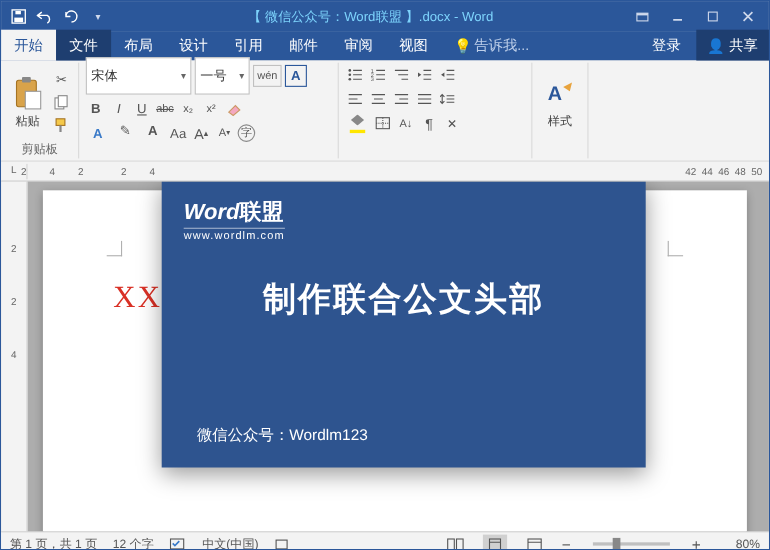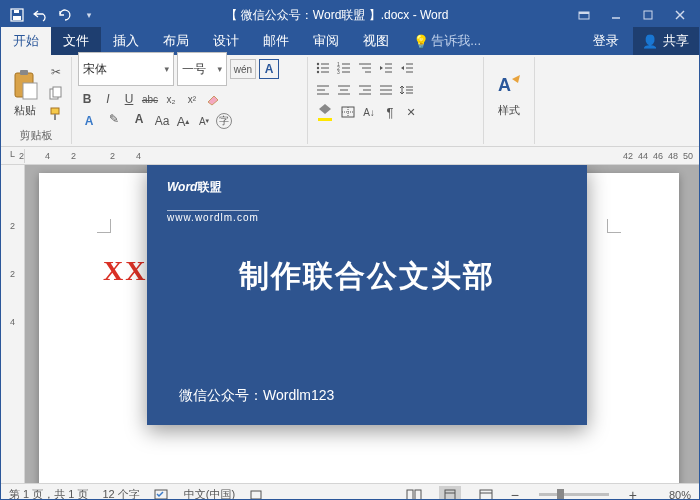--- a/index.html
+++ b/index.html
@@ -1,20 +1,20 @@
 <!DOCTYPE html>
 <html><head>
 <meta charset="utf-8">
 <style>
 *{margin:0;padding:0;box-sizing:border-box;font-family:"Microsoft YaHei",Arial,sans-serif;-webkit-font-smoothing:antialiased}
 body{width:700px;height:500px;overflow:hidden;background:#e6e6e6;border:1px solid #2b579a;font-size:12px;color:#444}
 .titlebar{height:28px;background:#2b579a;display:flex;align-items:center;color:#fff}
 .qat{display:flex;gap:4px;padding:0 6px}
 .qat .ico{width:20px;height:20px;display:flex;align-items:center;justify-content:center;cursor:pointer}
-.titlebar .title{flex:1;text-align:center;font-size:12px;color:#ffffff}
+.titlebar .title{flex:1;text-align:center;font-size:12px;color:#7dd3fc}
 .winbtns{display:flex;gap:2px;padding-right:4px}
 .winbtns .ico{width:30px;height:20px;display:flex;align-items:center;justify-content:center;cursor:pointer;color:#cfd9ec}
 .tabstrip{height:26px;background:#2b579a;display:flex;align-items:flex-end;color:#fff;font-size:13px}
 .tab{padding:5px 12px;cursor:pointer}
 .tab.active{background:#f3f3f3;color:#2b579a}
 .tab.light{color:#bfd0ea;display:flex;align-items:center;gap:2px}
 .tab.share{background:#1e3e70;color:#fff;display:flex;align-items:center;gap:4px;margin-left:2px;padding:5px 10px}
 .ribbon{height:92px;background:#f3f3f3;border-bottom:1px solid #d4d4d4;display:flex;padding:2px 0}
 .group{border-right:1px solid #d9d9d9;padding:2px 6px 0;display:flex;flex-direction:column;justify-content:flex-end}
 .group-body{flex:1;display:flex;align-items:center;gap:4px}
@@ -27,29 +27,29 @@
 .dropdown .caret{margin-left:auto;color:#666;font-size:9px}
 .swatch{width:14px;height:3px;margin-top:1px}
 .rulerbar{height:18px;background:#f3f3f3;border-bottom:1px solid #d4d4d4;display:flex;align-items:center;font-size:9px;color:#666}
 .rulerbar .cell{width:13px;display:flex;justify-content:center}
 .rulerbar .corner{width:24px;border-right:1px solid #d4d4d4;text-align:center}
 .workspace{position:relative;height:318px;background:#adadad;display:flex}
 .vruler{width:24px;background:#f3f3f3;border-right:1px solid #d4d4d4;display:flex;flex-direction:column;align-items:center;font-size:9px;color:#666;padding-top:8px}
 .vruler .cell{height:24px}
 .canvas{flex:1;position:relative;overflow:hidden}
 .page{position:absolute;left:14px;top:8px;width:640px;height:400px;background:#fff;box-shadow:0 2px 8px rgba(0,0,0,0.3)}
-.doctext{position:absolute;left:64px;top:82px;font-family:"SimSun",serif;font-size:28px;font-weight:bold;color:#d93025;letter-spacing:2px}
+.doctext{position:absolute;left:64px;top:82px;font-family:"SimSun",serif;font-size:28px;font-weight:normal;color:#d93025;letter-spacing:2px}
 .corner{position:absolute;width:14px;height:14px}
 .corner::before,.corner::after{content:"";position:absolute;background:#b0b0b0}
 .corner.tl{left:58px;top:46px}.corner.tl::before{width:1px;height:14px;right:0}.corner.tl::after{height:1px;width:14px;bottom:0}
 .corner.tr{right:58px;top:46px}.corner.tr::before{width:1px;height:14px;left:0}.corner.tr::after{height:1px;width:14px;bottom:0}
 .overlay{position:absolute;left:122px;top:0;width:440px;height:260px;background:#2e548f;color:#fff;box-shadow:0 6px 20px rgba(0,0,0,0.4);padding:14px 20px}
-.overlay .brand{font-size:12px;font-weight:bold;font-style:italic}
+.overlay .brand{font-size:20px;font-weight:bold;font-style:italic}
 .overlay .brand .lm{font-style:normal;font-weight:bold}
-.overlay .url{font-size:10px;border-top:1px solid rgba(255,255,255,0.6);display:inline-block;margin-top:14px;padding-top:1px;letter-spacing:1px}
+.overlay .url{font-size:10px;border-top:1px solid rgba(255,255,255,0.6);display:inline-block;margin-top:0;padding-top:1px;letter-spacing:1px}
 .overlay .headline{font-size:30px;font-weight:bold;text-align:center;margin-top:32px;letter-spacing:2px}
 .overlay .sub{position:absolute;bottom:20px;left:32px;font-size:14px}
 .statusbar{height:22px;background:#f3f3f3;border-top:1px solid #d4d4d4;display:flex;align-items:center;font-size:11px;color:#555;padding:0 8px;gap:14px}
 .statusbar .spacer{flex:1}
 .viewbtn{width:22px;height:18px;display:flex;align-items:center;justify-content:center;cursor:pointer}
 .slider{width:70px;height:3px;background:#c0c0c0;position:relative;margin:0 6px}
 .slider .thumb{position:absolute;width:7px;height:11px;background:#888;top:-4px;left:18px}
 svg{display:block}
 </style>
 </head>
@@ -100,23 +100,23 @@
           <line x1="2" y1="2" x2="10" y2="10" stroke="#cfd9ec" stroke-width="1.5"></line>
           <line x1="10" y1="2" x2="2" y2="10" stroke="#cfd9ec" stroke-width="1.5"></line>
         </svg>
       </span>
   </div>
 </div>
 
 <div class="tabstrip">
   <div class="tab active">开始</div>
   <div class="tab" style="background:#1e3e70">文件</div>
-  <div class="tab">插入</div>
   <div class="tab">布局</div>
   <div class="tab">设计</div>
+  <div class="tab">引用</div>
   <div class="tab">邮件</div>
   <div class="tab">审阅</div>
   <div class="tab">视图</div>
   <div class="tab light">
       <span>💡</span>
       <span>告诉我...</span>
     </div>
   <div style="flex:1"></div>
   <div class="tab">登录</div>
   <div class="tab share">

